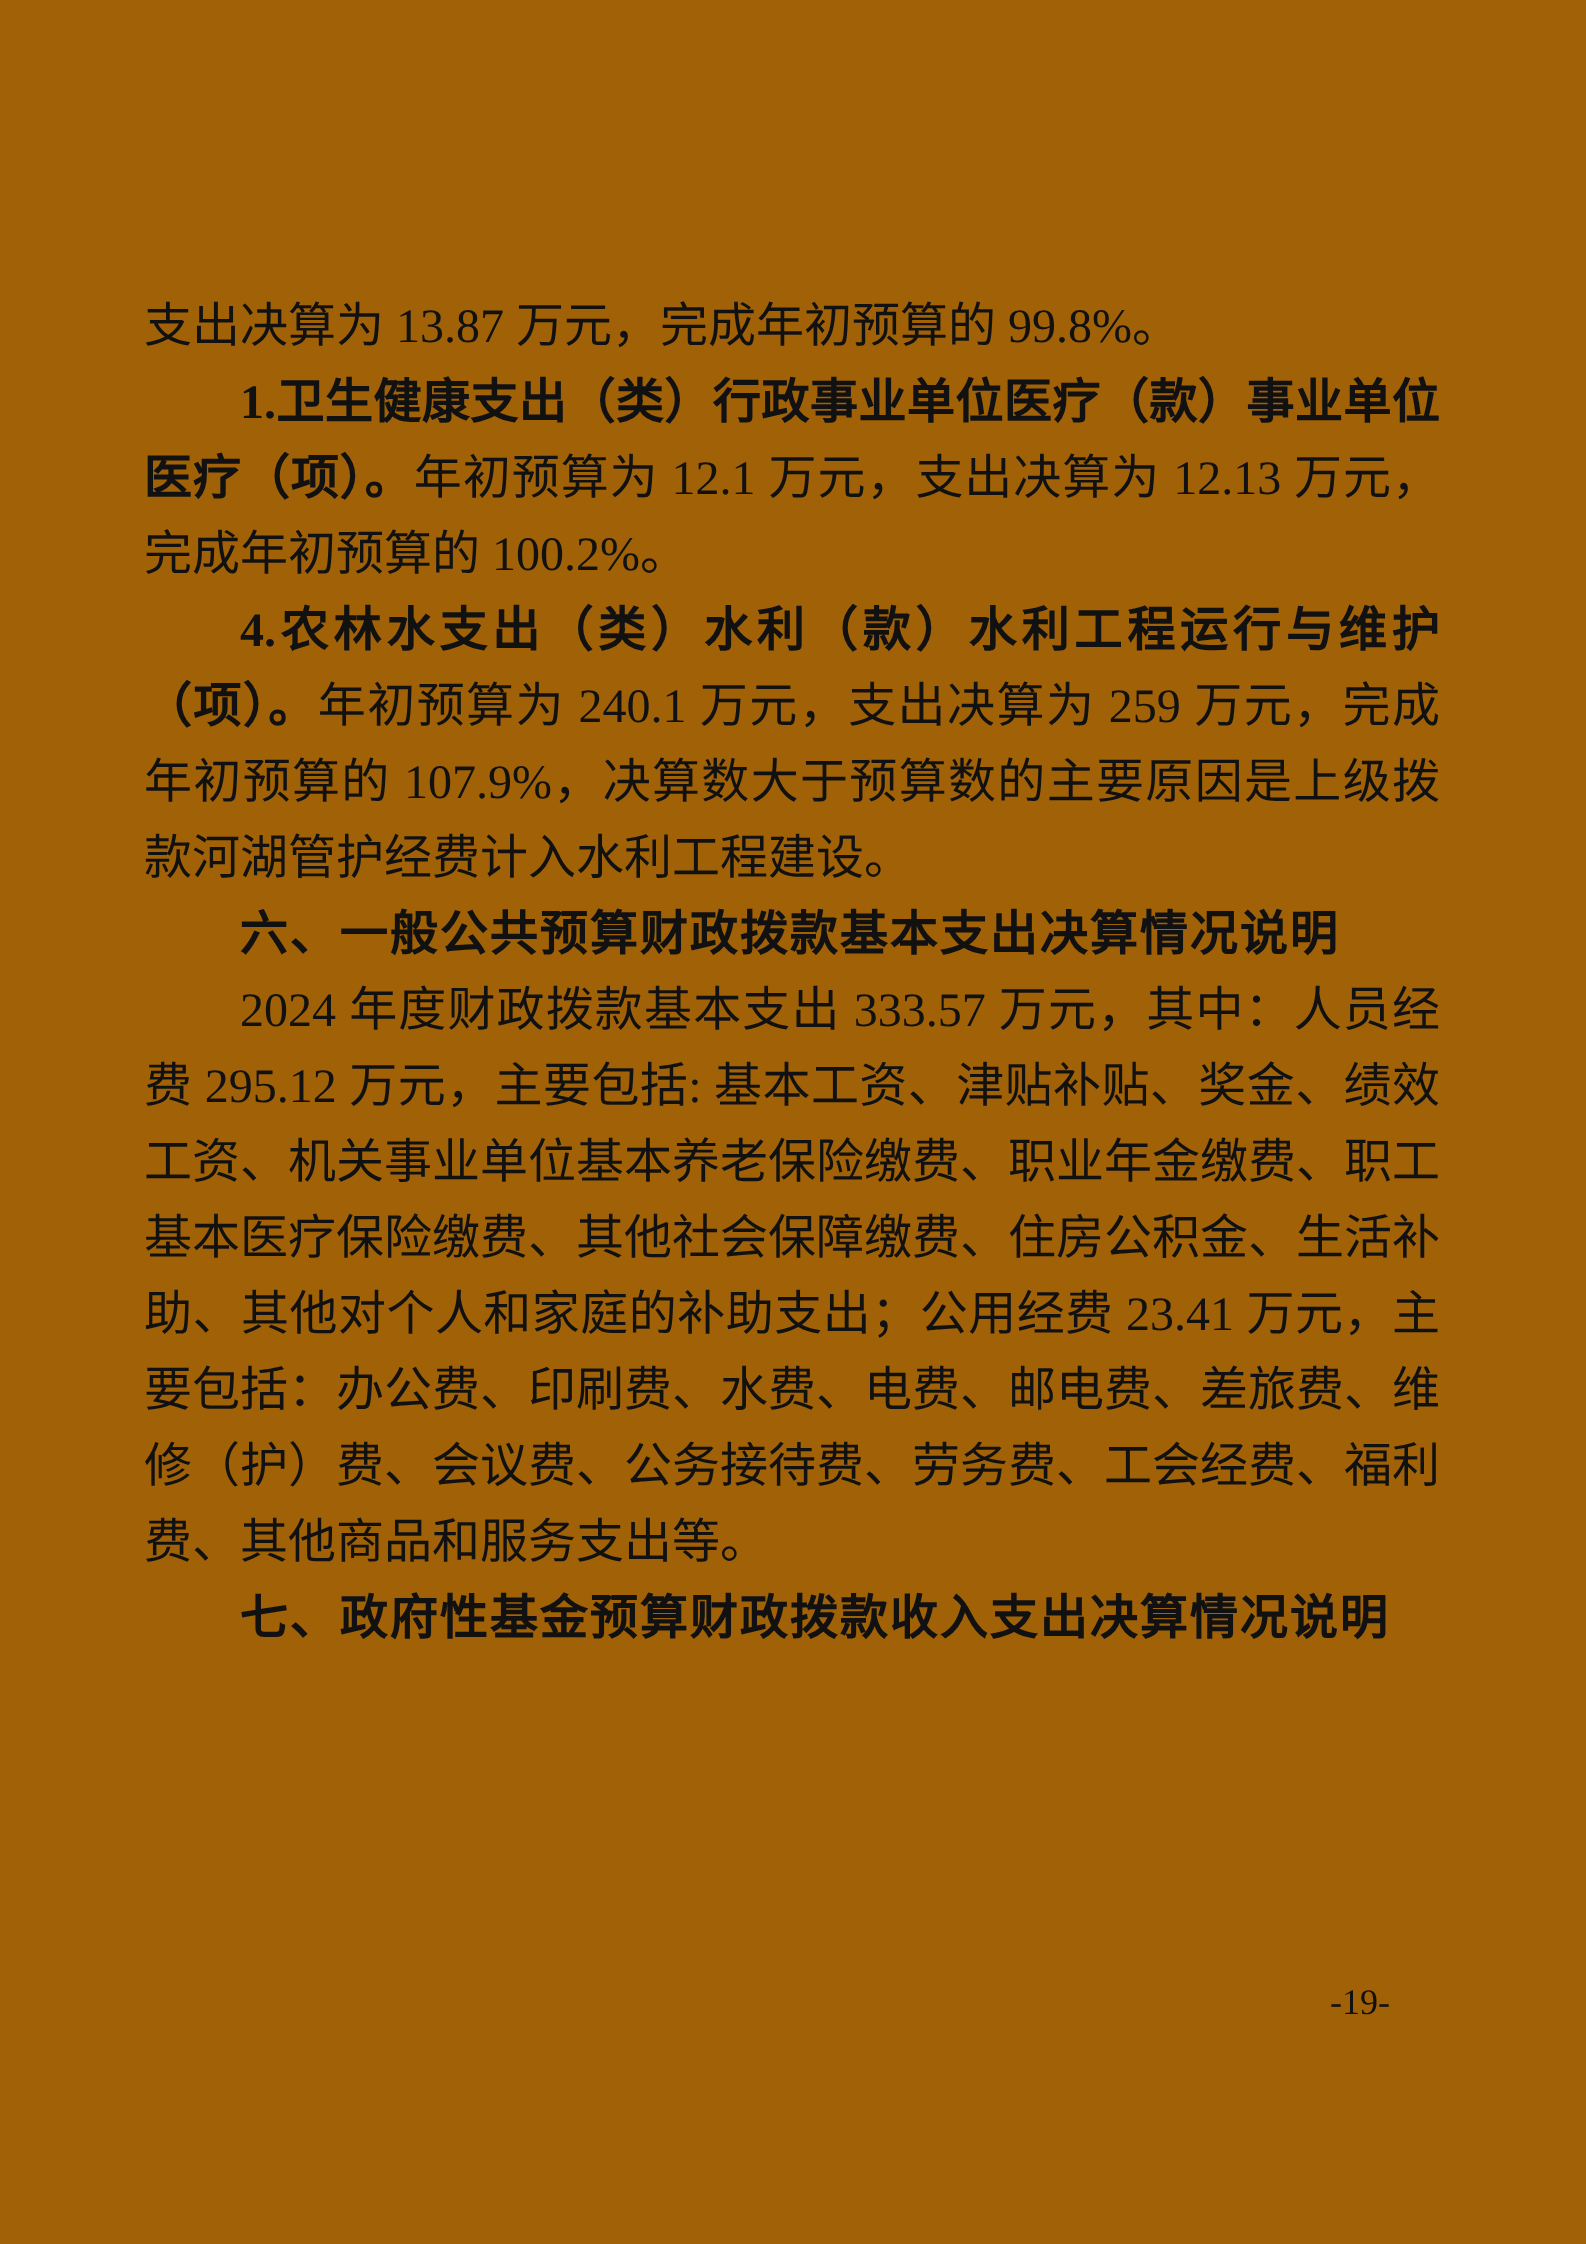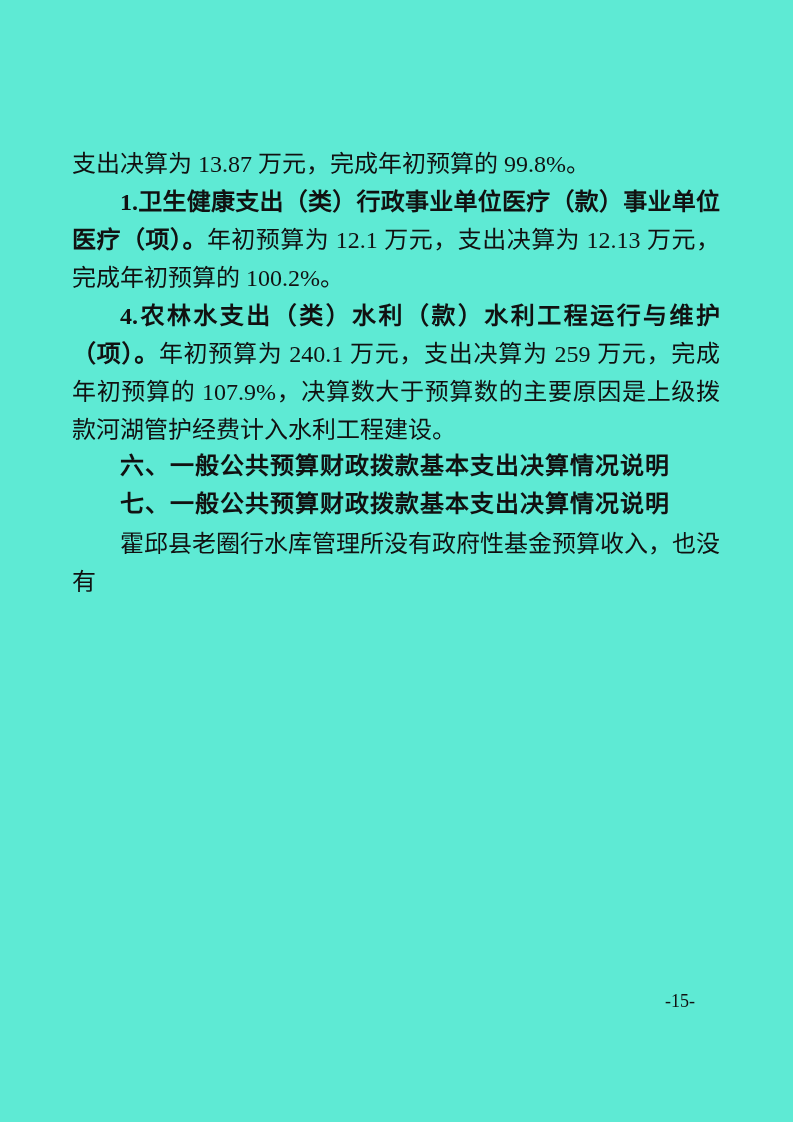--- a/index.html
+++ b/index.html
@@ -4,21 +4,21 @@
 <style>
   html, body {
     margin: 0;
     padding: 0;
     background: #ffffff;
   }
   .page {
     position: relative;
     width: 793px;
     height: 1122px;
-    background: #5eead4;
+    background: #a16207;
     overflow: hidden;
     color: #111111;
   }
   .content {
     position: absolute;
     top: 145px;
     left: 72px;
     width: 648px;
   }
   .para {
@@ -31,21 +31,21 @@
     word-break: break-all;
   }
   .indent {
     text-indent: 2em;
   }
   .lead {
     font-weight: bold;
   }
   .section-heading {
     margin: 0;
-    font-family: Liberation Mono, monospace;
+    font-family: Liberation Sans, sans-serif;
     font-weight: bold;
     font-size: 24px;
     line-height: 38px;
     text-indent: 2em;
     text-align: left;
     letter-spacing: 1px;
   }
   .page-number {
     position: absolute;
     top: 991px;
@@ -64,21 +64,21 @@
 
     <p class="para">支出决算为 13.87 万元，完成年初预算的 99.8%。</p>
 
     <p class="para indent"><span class="lead">1.卫生健康支出（类）行政事业单位医疗（款）事业单位医疗（项）。</span><span>年初预算为 12.1 万元，支出决算为 12.13 万元，完成年初预算的 100.2%。</span></p>
 
     <p class="para indent"><span class="lead">4.农林水支出（类）水利（款）水利工程运行与维护（项）。</span><span>年初预算为 240.1 万元，支出决算为 259 万元，完成年初预算的 107.9%，决算数大于预算数的主要原因是上级拨款河湖管护经费计入水利工程建设。</span></p>
 
 
     <h2 class="section-heading">六、一般公共预算财政拨款基本支出决算情况说明</h2>
 
+    <p class="para indent">2024 年度财政拨款基本支出 333.57 万元，其中：人员经费 295.12 万元，主要包括: 基本工资、津贴补贴、奖金、绩效工资、机关事业单位基本养老保险缴费、职业年金缴费、职工基本医疗保险缴费、其他社会保障缴费、住房公积金、生活补助、其他对个人和家庭的补助支出；公用经费 23.41 万元，主要包括：办公费、印刷费、水费、电费、邮电费、差旅费、维修（护）费、会议费、公务接待费、劳务费、工会经费、福利费、其他商品和服务支出等。</p>
 
-    <h2 class="section-heading">七、一般公共预算财政拨款基本支出决算情况说明</h2>
+    <h2 class="section-heading">七、政府性基金预算财政拨款收入支出决算情况说明</h2>
 
-    <p class="para indent">霍邱县老圈行水库管理所没有政府性基金预算收入，也没有</p>
 
   </div>
 
-  <div class="page-number">-15-</div>
+  <div class="page-number">-19-</div>
 </div>
 
 </body></html>

